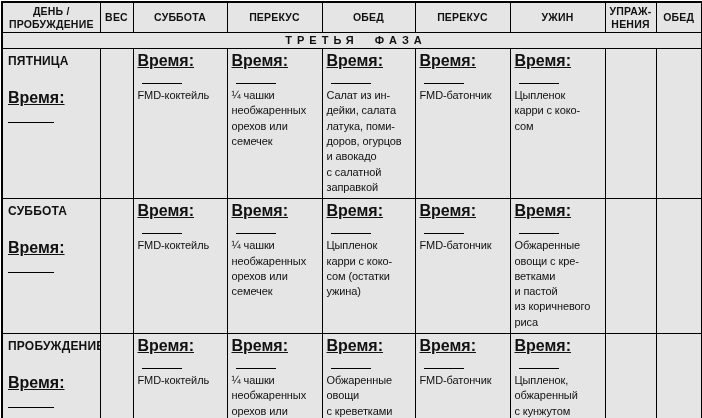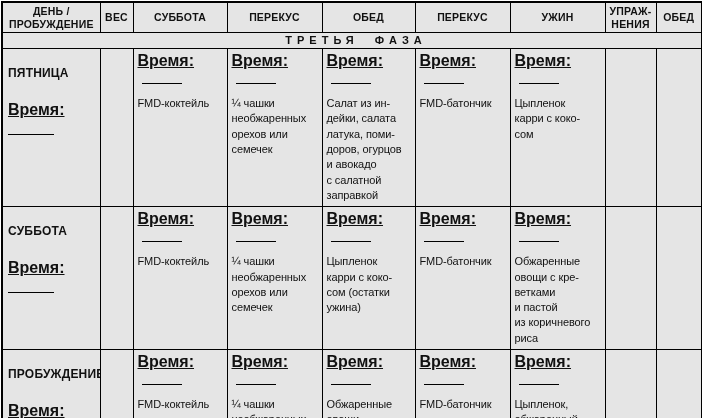--- a/index.html
+++ b/index.html
@@ -46,21 +46,20 @@
     letter-spacing: 5px;
     word-spacing: 8px;
     padding: 1px 0 2px 8px;
   }
   
   td.day { padding: 5px 5px; }
   .dname {
     font-size: 12px;
     font-weight: bold;
     letter-spacing: 0.2px;
-    margin-top: 12px;
   }
   .dtime { margin-top: 21px; }
   .day-uline {
     width: 46px;
     border-bottom: 1.3px solid #000;
     height: 0;
     margin-top: 15px;
   }
   
   .tlabel {
@@ -71,21 +70,20 @@
   .uline {
     display: inline-block;
     width: 40px;
     height: 9px;
     border-bottom: 1.3px solid #000;
     margin-left: 4px;
   }
   .mtext {
     font-size: 11px;
     line-height: 15.3px;
-    margin-top: 8px;
     white-space: pre-line;
     letter-spacing: -0.1px;
   }
   
   tr.hdr       { height: 30px; }
   tr.phase-row { height: 16px; }
   tr.r-fri     { height: 136px; }
   tr.r-sat     { height: 124px; padding-left: 44px; }
   tr.r-sun     { height: 100px; }
 </style>

